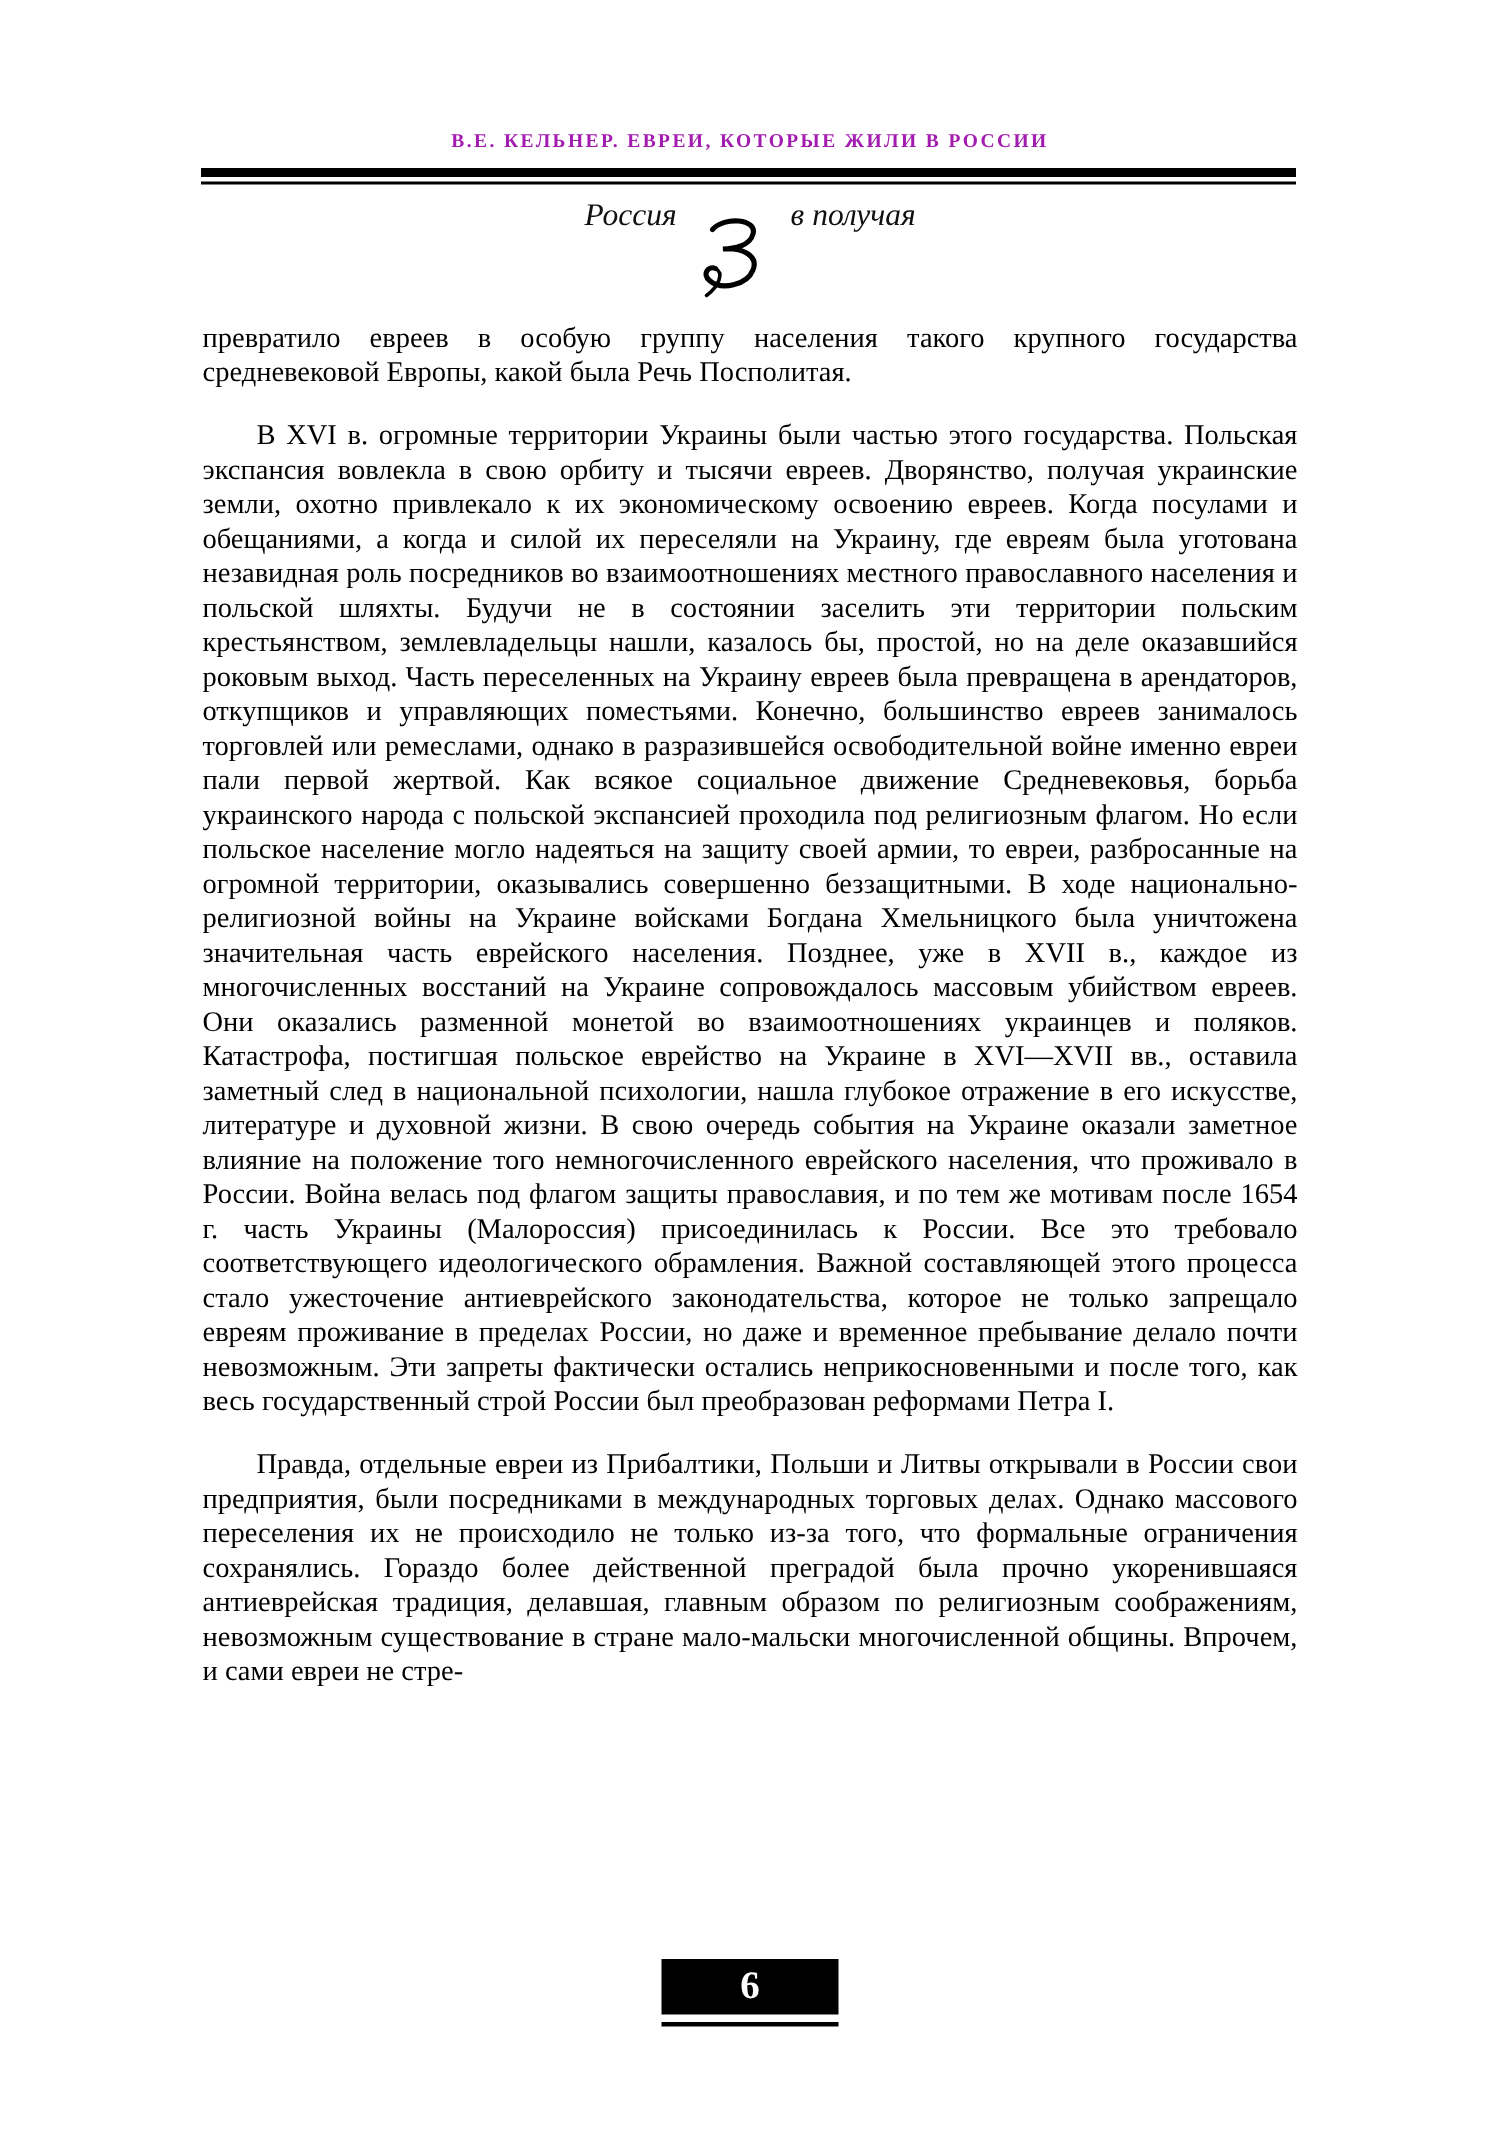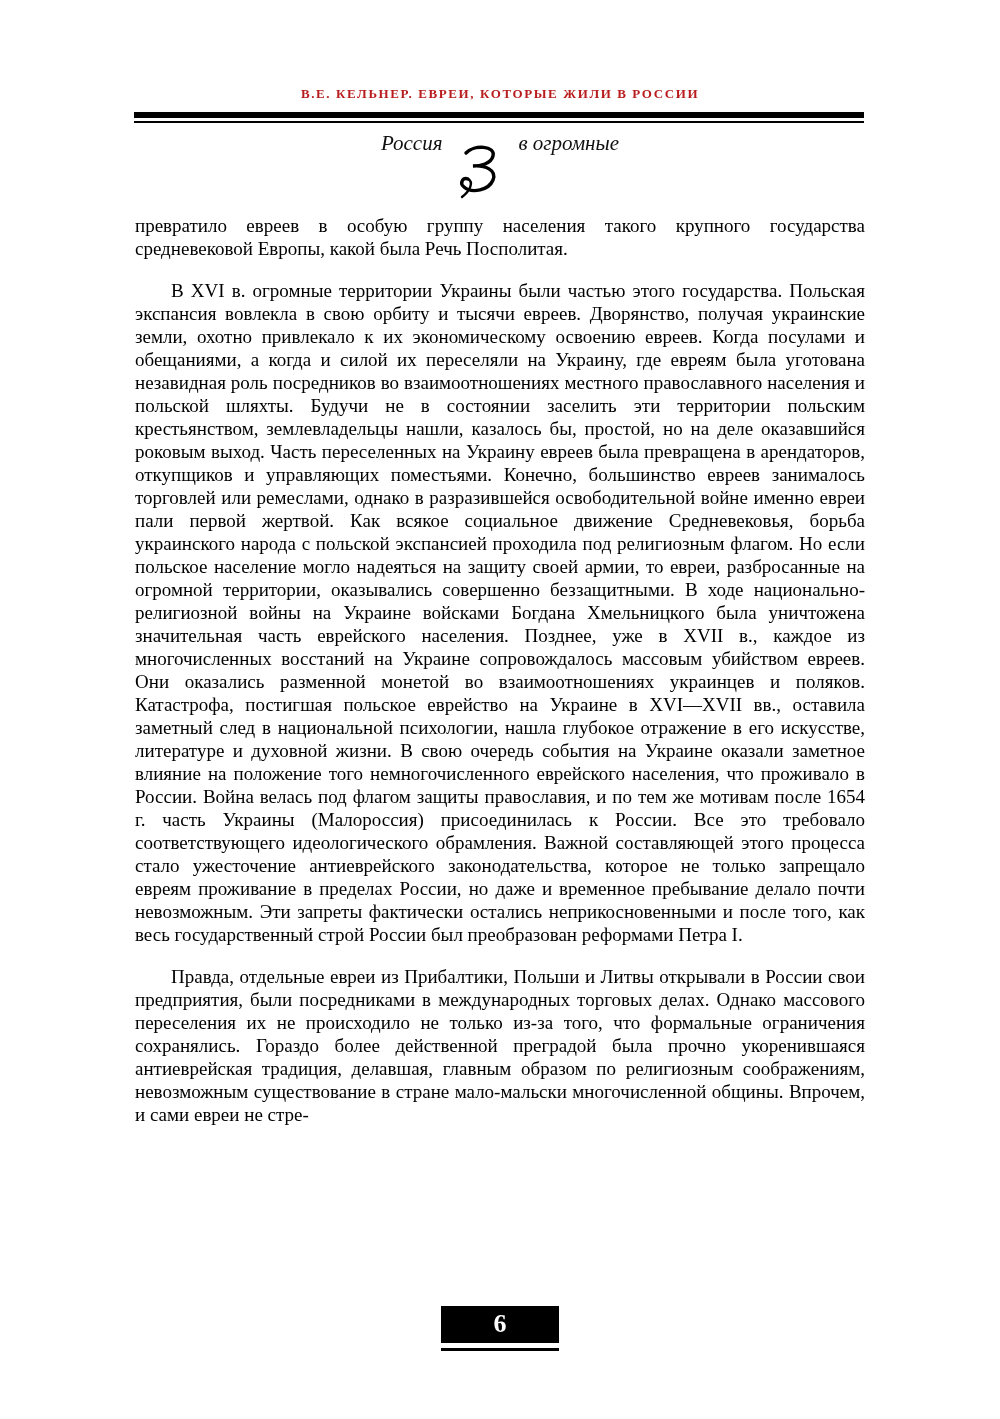--- a/index.html
+++ b/index.html
@@ -13,21 +13,21 @@
     position: relative;
     width: 1000px; height: 1419px;
     background: #ffffff;
     overflow: hidden;
   }
   .running-head {
     position: absolute; top: 86px; left: 0; width: 100%;
     text-align: center;
     font-size: 13px; font-weight: bold;
     letter-spacing: 1.6px;
-    color: #b91c1c;
+    color: #a21caf;
     white-space: nowrap;
     font-family: Liberation Serif, serif;
   }
   .rule-thick {
     position: absolute; top: 112px; left: 134px;
     width: 730px; height: 6px; background: #000;
   }
   .rule-thin {
     position: absolute; top: 121px; left: 134px;
     width: 730px; height: 2px; background: #000;
@@ -75,21 +75,21 @@
     <div class="rule-thin"></div>
 
     <div class="series-line">
       <span>Россия</span>
       <span class="ornament">
         <svg width="52" height="54" viewBox="0 0 52 54" xmlns="http://www.w3.org/2000/svg">
           <path d="M12 8 C 20 -1, 42 1, 39 11 C 37 19, 26 21, 19 21 C 31 20, 43 25, 39 35 C 35 45, 18 49, 10 42 C 5 38, 9 32, 14 34" fill="none" stroke="#000" stroke-width="3.4" stroke-linecap="round"></path>
           <path d="M14 34 C 20 37, 16 46, 8 52" fill="none" stroke="#000" stroke-width="2.4" stroke-linecap="round"></path>
         </svg>
       </span>
-      <span>в огромные</span>
+      <span>в получая</span>
     </div>
   </header>
 
   <main class="body-text">
 
   <p class="para">превратило евреев в особую группу населения такого крупного государства средневековой Европы, какой была Речь Посполитая.</p>
       <p class="para indent">В XVI в. огромные территории Украины были частью этого государства. Польская экспансия вовлекла в свою орбиту и тысячи евреев. Дворянство, получая украинские земли, охотно привлекало к их экономическому освоению евреев. Когда посулами и обещаниями, а когда и силой их переселяли на Украину, где евреям была уготована незавидная роль посредников во взаимоотношениях местного православного населения и польской шляхты. Будучи не в состоянии заселить эти территории польским крестьянством, землевладельцы нашли, казалось бы, простой, но на деле оказавшийся роковым выход. Часть переселенных на Украину евреев была превращена в арендаторов, откупщиков и управляющих поместьями. Конечно, большинство евреев занималось торговлей или ремеслами, однако в разразившейся освободительной войне именно евреи пали первой жертвой. Как всякое социальное движение Средневековья, борьба украинского народа с польской экспансией проходила под религиозным флагом. Но если польское население могло надеяться на защиту своей армии, то евреи, разбросанные на огромной территории, оказывались совершенно беззащитными. В ходе национально-религиозной войны на Украине войсками Богдана Хмельницкого была уничтожена значительная часть еврейского населения. Позднее, уже в XVII в., каждое из многочисленных восстаний на Украине сопровождалось массовым убийством евреев. Они оказались разменной монетой во взаимоотношениях украинцев и поляков. Катастрофа, постигшая польское еврейство на Украине в XVI—XVII вв., оставила заметный след в национальной психологии, нашла глубокое отражение в его искусстве, литературе и духовной жизни. В свою очередь события на Украине оказали заметное влияние на положение того немногочисленного еврейского населения, что проживало в России. Война велась под флагом защиты православия, и по тем же мотивам после 1654 г. часть Украины (Малороссия) присоединилась к России. Все это требовало соответствующего идеологического обрамления. Важной составляющей этого процесса стало ужесточение антиеврейского законодательства, которое не только запрещало евреям проживание в пределах России, но даже и временное пребывание делало почти невозможным. Эти запреты фактически остались неприкосновенными и после того, как весь государственный строй России был преобразован реформами Петра I.</p>
       <p class="para indent">Правда, отдельные евреи из Прибалтики, Польши и Литвы открывали в России свои предприятия, были посредниками в международных торговых делах. Однако массового переселения их не происходило не только из-за того, что формальные ограничения сохранялись. Гораздо более действенной преградой была прочно укоренившаяся антиеврейская традиция, делавшая, главным образом по религиозным соображениям, невозможным существование в стране мало-мальски многочисленной общины. Впрочем, и сами евреи не стре-</p>
     </main>
 

